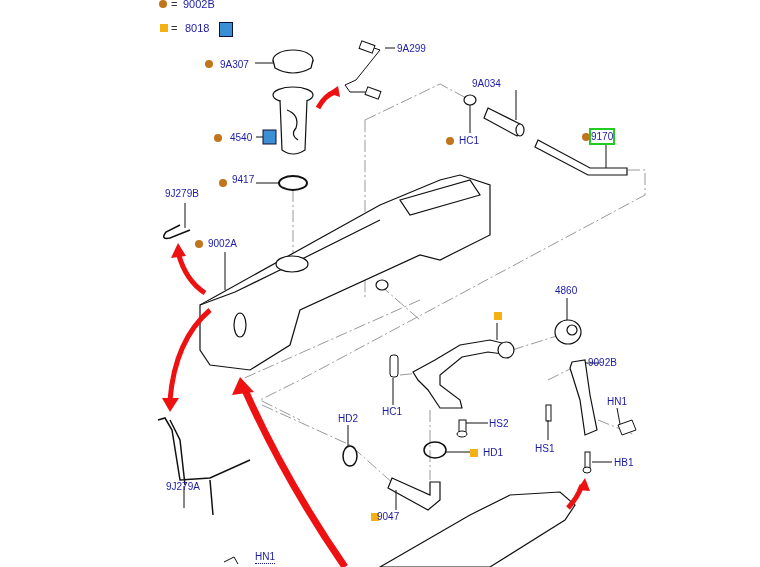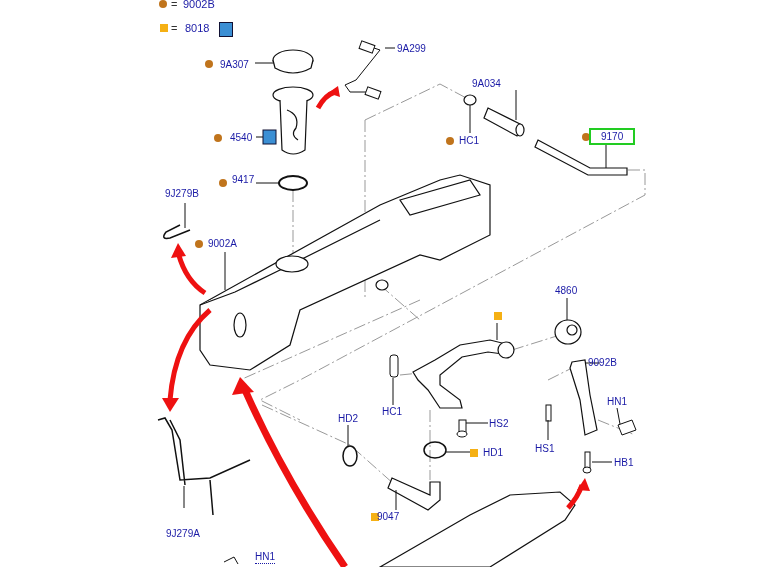--- a/index.html
+++ b/index.html
@@ -1,20 +1,20 @@
 <!DOCTYPE html>
 <html><head>
 <meta charset="utf-8">
 <style>
   html, body { margin:0; padding:0; background:#ffffff; }
   body { width:760px; height:567px; position:relative; overflow:hidden;
          font-family:"Liberation Sans", sans-serif; }
   #diagram { position:absolute; left:0; top:0; width:760px; height:567px; }
   .lbl { position:absolute; font-size:10px; color:#1a1aa6; white-space:nowrap; line-height:13px; cursor:pointer; }
-  .lbl.sel { border:2px solid #22cc22; padding:0 10px; }
+  .lbl.sel { border:2px solid #22cc22; padding:0 0; }
   .dot { position:absolute; width:8px; height:8px; border-radius:50%; background:#c0741c; }
   .sq { position:absolute; width:8px; height:8px; background:#f5b014; }
   .legend-txt { position:absolute; font-size:11px; color:#1a1aa6; white-space:nowrap; line-height:13px; }
   .legend-eq { position:absolute; font-size:11px; color:#333; line-height:13px; }
 </style>
 </head>
 <body>
 
 <div id="diagram">
 <svg width="760" height="567" viewBox="0 0 760 567" xmlns="http://www.w3.org/2000/svg" style="position:absolute;left:0;top:0">
@@ -207,16 +207,16 @@
 
 <span class="lbl" style="left:535px;top:442px">HS1</span>
 
 <span class="lbl" style="left:607px;top:395px">HN1</span>
 
 <span class="lbl" style="left:614px;top:456px">HB1</span>
 
 <div class="sq" style="left:371px;top:513px"></div>
 <span class="lbl" style="left:377px;top:510px">9047</span>
 
-<span class="lbl" style="left:166px;top:527px">9J279A</span>
+<span class="lbl" style="left:166px;top:480px">9J279A</span>
 
 <span class="lbl" style="left:255px;top:550px;border-bottom:1px dotted #1a1aa6">HN1</span>
 </div>
 
 </body></html>

